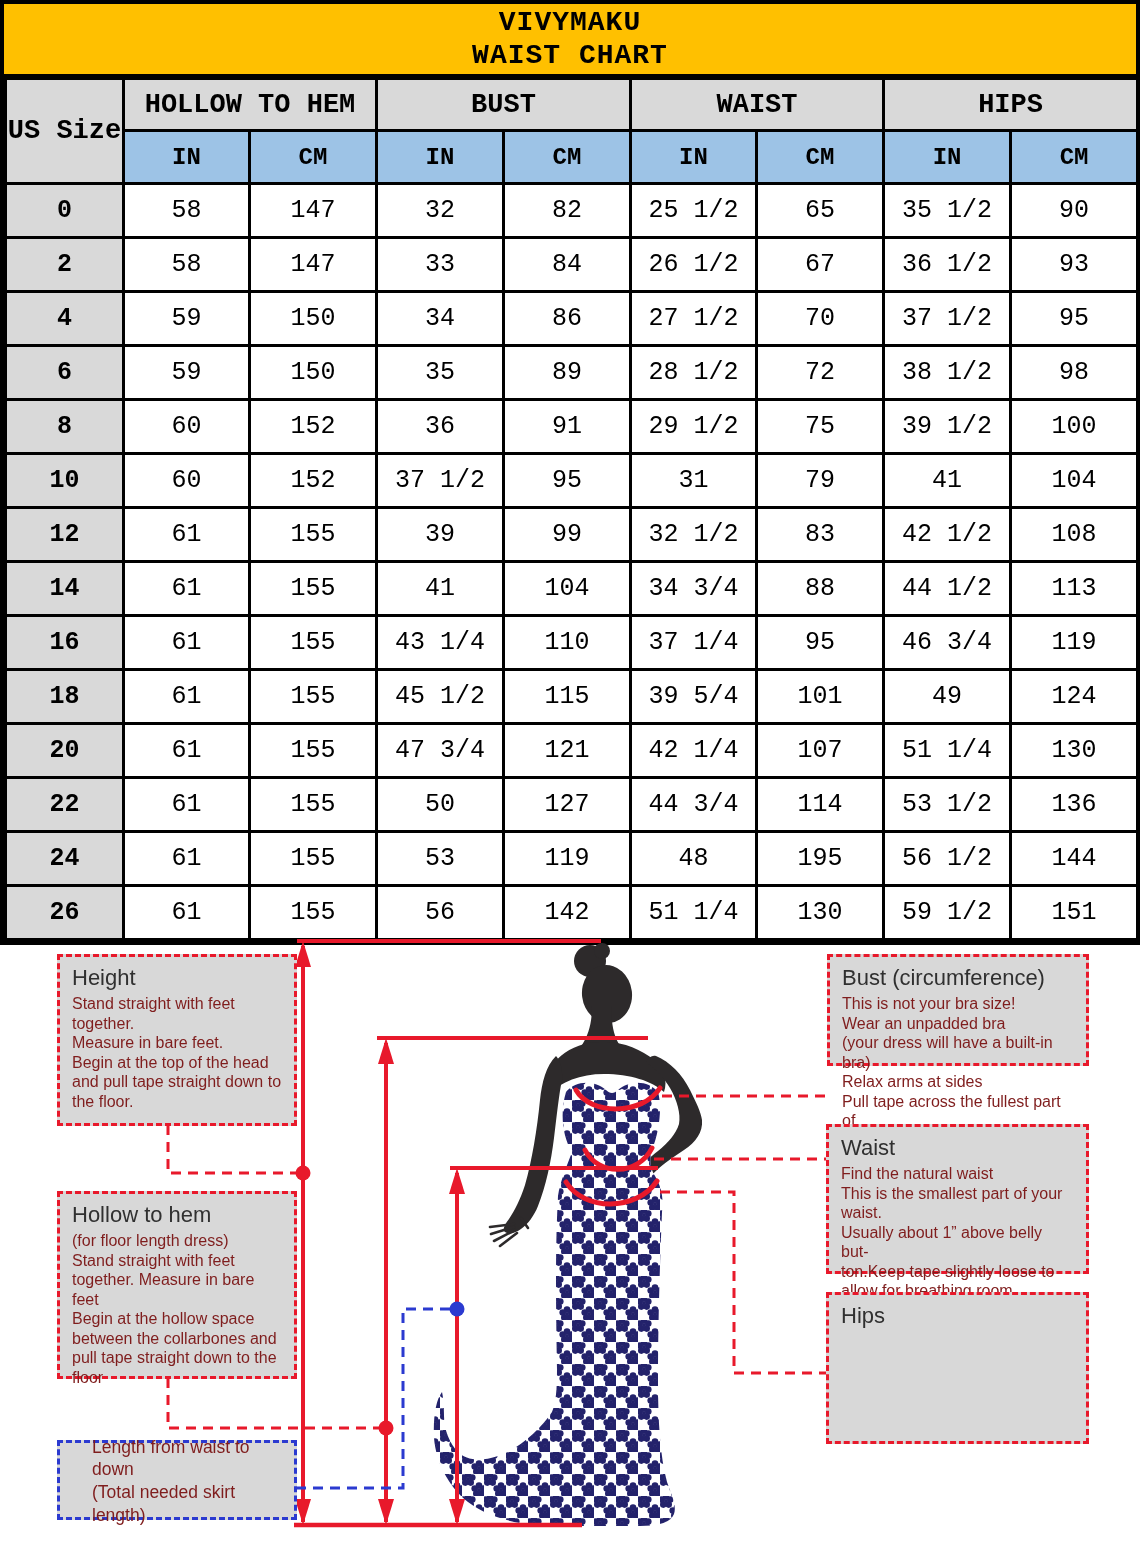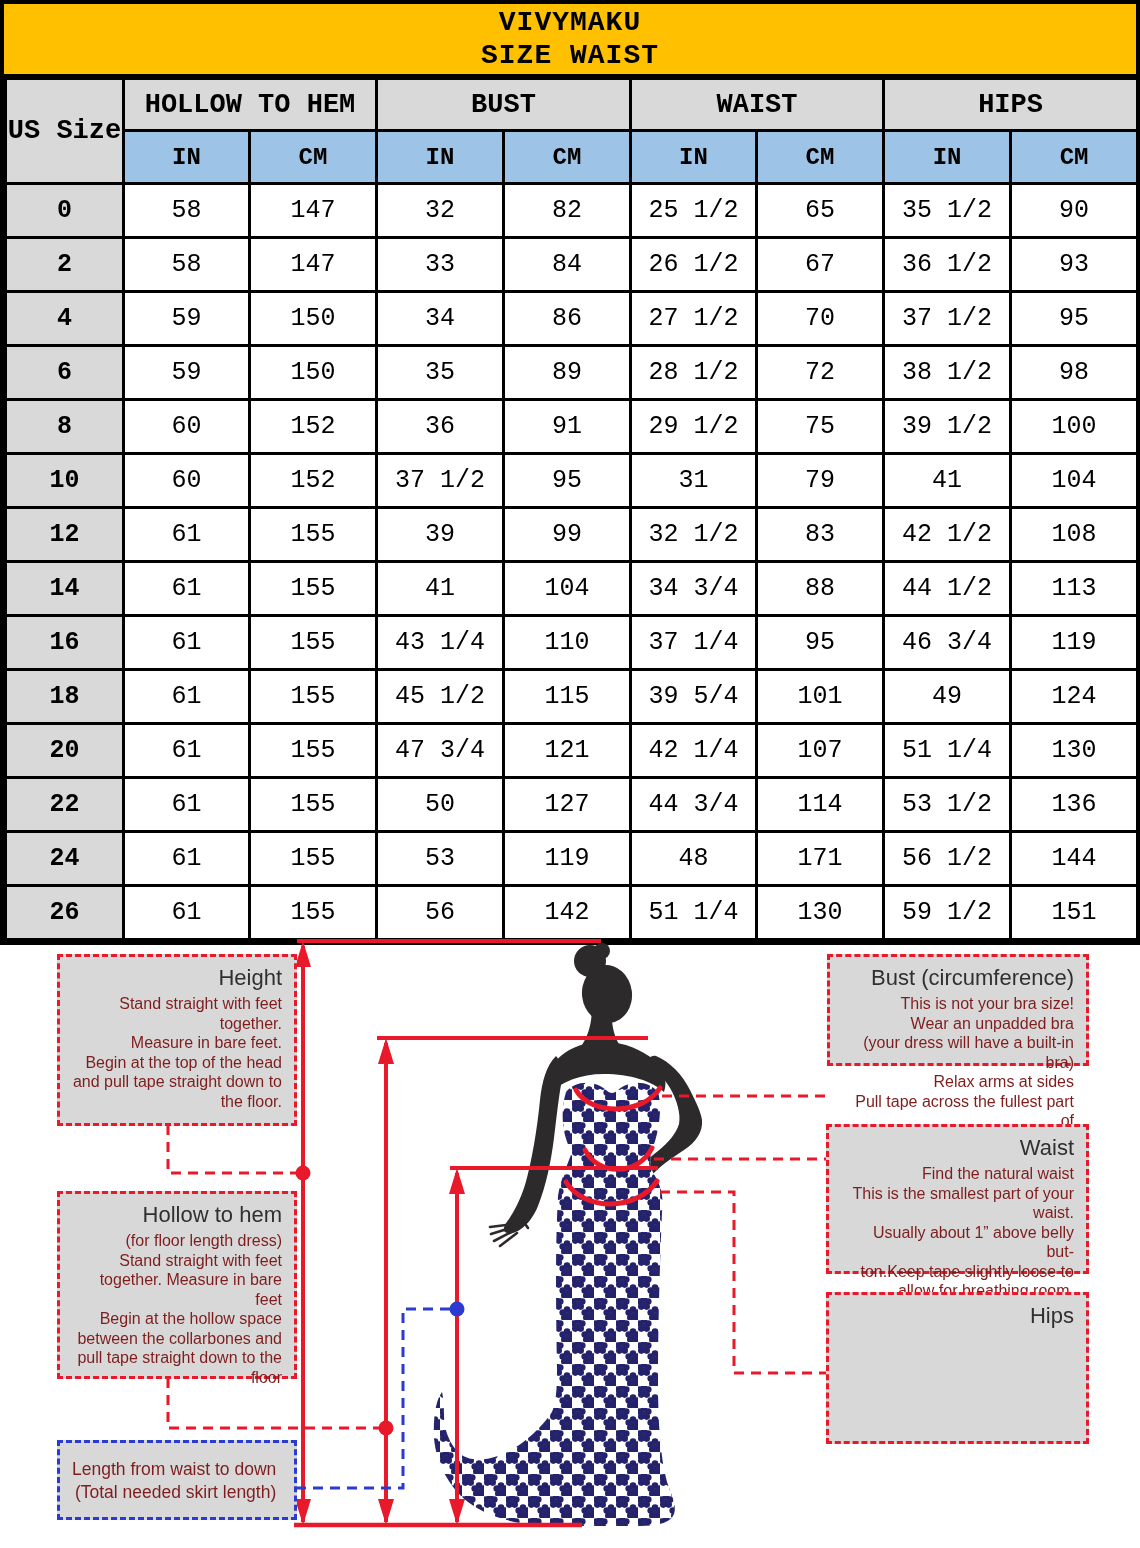--- a/index.html
+++ b/index.html
@@ -34,37 +34,37 @@
   }
   th.corner{background:var(--header-bg);font-size:27px;font-weight:700;}
   tr.groups th{background:var(--header-bg);font-size:27px;font-weight:700;height:49px;}
   tr.units th{background:var(--units-bg);font-size:24px;font-weight:700;height:50px;text-align:center;}
   tbody td{height:51px;font-size:25px;font-weight:400;background:#fff;}
   tbody td.size-cell{background:var(--header-bg);font-weight:700;}
   
   .diagram{position:absolute;left:0;top:935px;width:1140px;height:613px;}
   .note{
     position:absolute;background:var(--note-bg);box-sizing:border-box;
-    padding:8px 12px 6px 12px;color:#3d3d3d;text-align:right;
+    padding:8px 12px 6px 12px;color:#3d3d3d;
   }
   .note.red{border:3px dashed var(--accent-red);}
   .note.blue{border:3px dashed var(--accent-blue);}
   .note-title{font-size:22px;color:#303030;margin-bottom:3px;}
   .note-body{font-size:16px;line-height:1.22;white-space:pre-line;color:#7f1d1d;}
-  .note-body--lg{font-size:17.5px;line-height:1.3;}
+  .note-body--lg{font-size:17.5px;line-height:1.3;margin-left:20px;}
 </style>
 </head>
 <body>
 
 <div class="page">
 
   <div class="chart-block">
     <div class="banner">
       <div>VIVYMAKU</div>
-      <div>SIZE WAIST</div>
+      <div>WAIST CHART</div>
     </div>
     <table class="size-table">
       <colgroup>
         <col style="width:118px">
           <col style="width:126px">
           <col style="width:127px">
         <col style="width:127px">
           <col style="width:127px">
           <col style="width:126px">
         <col style="width:127px">
@@ -223,21 +223,21 @@
             <td>53 1/2</td>
             <td>136</td>
           </tr>
           <tr>
             <td class="size-cell">24</td>
             <td>61</td>
             <td>155</td>
             <td>53</td>
             <td>119</td>
             <td>48</td>
-            <td>171</td>
+            <td>195</td>
             <td>56 1/2</td>
             <td>144</td>
           </tr>
           <tr>
             <td class="size-cell">26</td>
             <td>61</td>
             <td>155</td>
             <td>56</td>
             <td>142</td>
             <td>51 1/4</td>

